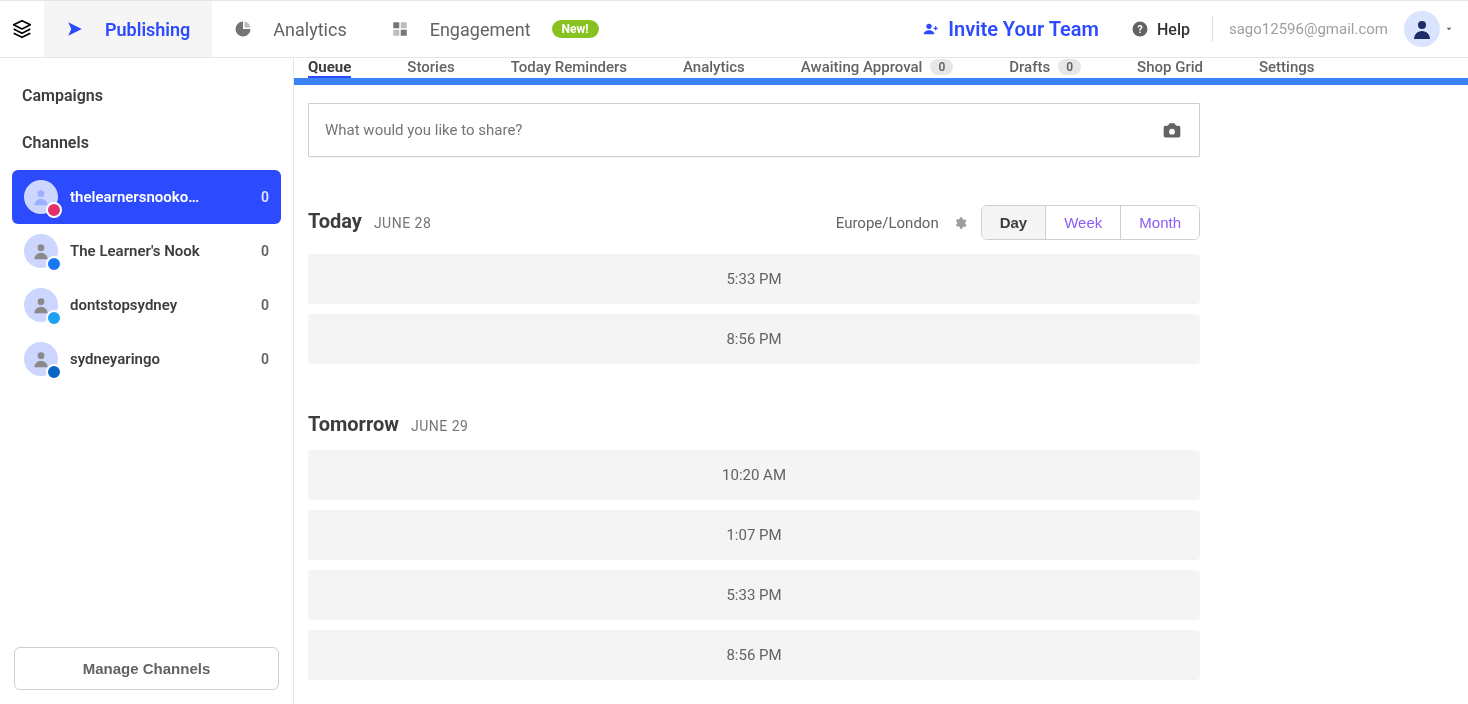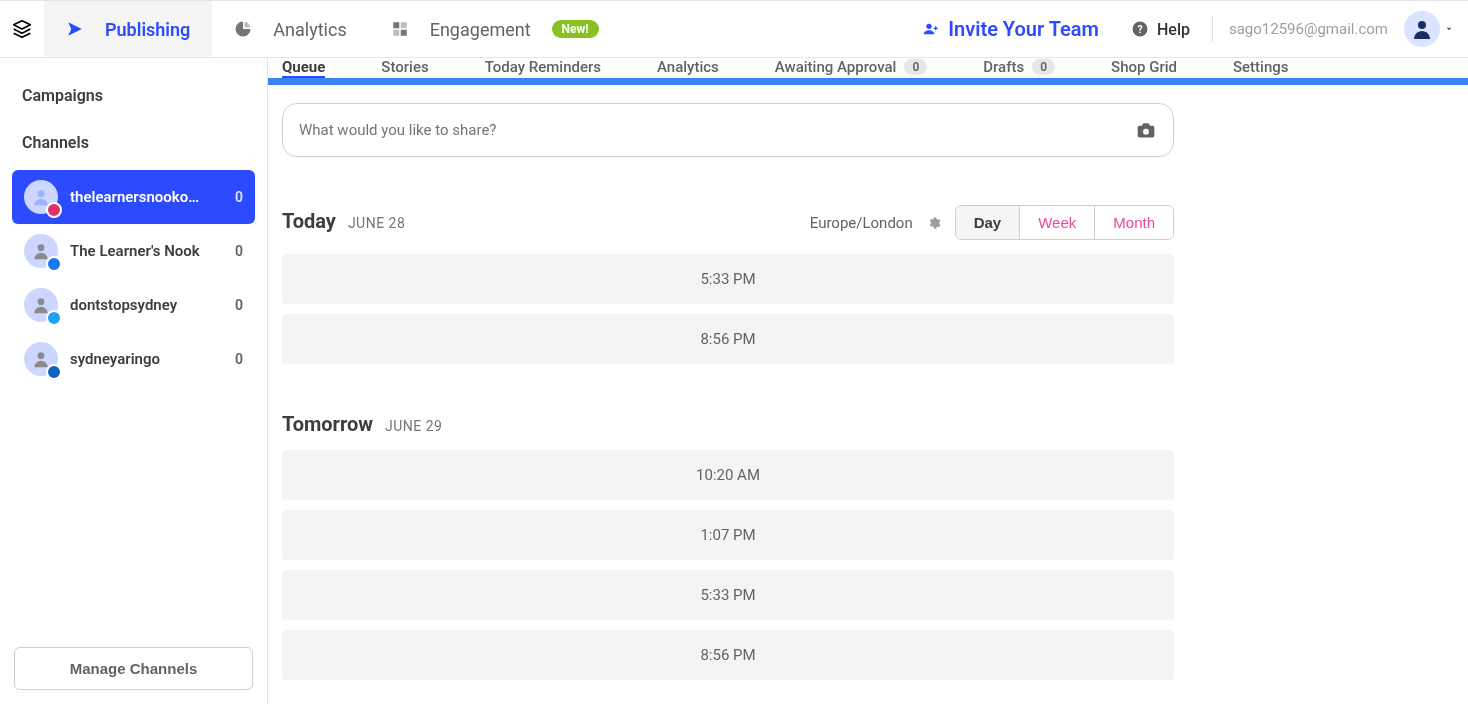--- a/index.html
+++ b/index.html
@@ -19,52 +19,52 @@
 
     .invite-link { color:#2c4bff; font-weight:600; font-size:20px; display:flex; align-items:center; gap:8px; padding:0 18px; cursor:pointer; }
     .help-link { color:#333; font-weight:500; font-size:16px; display:flex; align-items:center; gap:8px; padding:0 14px; cursor:pointer; }
     .divider-v { width:1px; height:26px; background:#e0e0e0; margin:0 8px; }
     .user-email { color:#9e9e9e; font-size:15px; padding:0 8px; }
     .avatar-wrap { position:relative; display:flex; align-items:center; margin-left:8px; cursor:pointer;}
     .avatar-circle { width:36px; height:36px; border-radius:50%; background:#dbe4ff; display:flex; align-items:center; justify-content:center; }
 
     
     .main-wrap { display:flex; height: calc(704px - 58px); }
-    .sidebar { width:268px; border-right:1px solid #e6e6e6; display:flex; flex-direction:column; padding:14px 6px 14px 6px; }
+    .sidebar { width:294px; border-right:1px solid #e6e6e6; display:flex; flex-direction:column; padding:14px 6px 14px 6px; }
     .sidebar-section-title { font-size:16px; font-weight:600; color:#3d3d3d; padding:14px 16px; cursor:pointer; }
     .channel-list { padding:4px 6px 0 6px; }
     .channel-item { display:flex; align-items:center; gap:12px; padding:10px 12px; border-radius:6px; color:#3d3d3d; font-size:15px; font-weight:600; cursor:pointer; }
     .channel-item .count { margin-left:auto; font-size:14px; color:#636363; font-weight:600;}
     .channel-item.active { background:#2c4bff; color:#fff; }
     .channel-item.active .count { color:#dbe4ff; }
     .channel-avatar { position:relative; width:34px; height:34px; border-radius:50%; background:#ccd6ff; display:flex; align-items:center; justify-content:center; flex-shrink:0;}
     .channel-avatar .network-badge { position:absolute; right:-4px; bottom:-4px; width:16px; height:16px; border-radius:50%; border:2px solid #fff; }
     .channel-name { white-space:nowrap; overflow:hidden; text-overflow:ellipsis; max-width:130px; }
     .sidebar-bottom { margin-top:auto; padding:0 8px; }
     .manage-btn { width:100%; border:1px solid #cfcfcf; background:#fff; border-radius:6px; padding:12px 0; font-size:15px; color:#636363; font-weight:600; cursor:pointer; }
 
     
     .content { flex:1; display:flex; flex-direction:column; overflow:auto;}
     .subtabs { display:flex; align-items:flex-start; gap:56px; padding:0 14px; height:54px; border-bottom:7px solid #3b82f6; }
     .subtab { font-size:15px; color:#636363; font-weight:500; cursor:pointer; display:flex; align-items:center; gap:8px; height:100%; border-bottom:2px solid transparent;}
     .subtab.active { color:#3d3d3d; font-weight:700; border-bottom-color:#2c4bff; }
     .pill { background:#e6e6e6; color:#636363; font-size:12px; border-radius:10px; padding:1px 8px; font-weight:600;}
 
     .content-inner { padding:18px 14px 40px 14px; max-width: 920px; }
-    .composer { border:1px solid #cfcfcf; border-radius:15px; display:flex; align-items:center; padding:16px 16px; color:#757575; font-size:15px; box-shadow: 0 1px 0 rgba(0,0,0,.03); cursor:pointer;}
+    .composer { border:1px solid #cfcfcf; border-radius:1px; display:flex; align-items:center; padding:16px 16px; color:#757575; font-size:15px; box-shadow: 0 1px 0 rgba(0,0,0,.03); cursor:pointer;}
     .composer .cam { margin-left:auto; color:#757575; }
 
     .day-header { display:flex; align-items:baseline; gap:12px; margin-top:48px; margin-bottom:14px;}
     .day-header .title { font-size:20px; font-weight:700; color:#3d3d3d; }
     .day-header .date { font-size:14px; color:#757575; letter-spacing:.5px; }
     .day-header .meta { margin-left:auto; display:flex; align-items:center; gap:14px; }
     .timezone { color:#636363; font-size:15px; }
     .gear { color:#9e9e9e; font-size:14px; cursor:pointer;}
     .range-toggle { display:flex; border:1px solid #cfcfcf; border-radius:6px; overflow:hidden; }
-    .range-btn { padding:8px 18px; font-size:15px; color:#ec4899; background:#fff; cursor:pointer; border:none;}
+    .range-btn { padding:8px 18px; font-size:15px; color:#8b5cf6; background:#fff; cursor:pointer; border:none;}
     .range-btn + .range-btn { border-left:1px solid #cfcfcf; }
     .range-btn.active { background:#f5f5f5; font-weight:600; color:#3d3d3d; }
 
     .slot-list { display:flex; flex-direction:column; gap:10px; }
     .slot { background:#f4f4f4; border-radius:4px; padding:16px 0; text-align:center; color:#636363; font-size:15px; cursor:pointer;}
 
     
     svg { display:block; }
   </style>
 </head>

